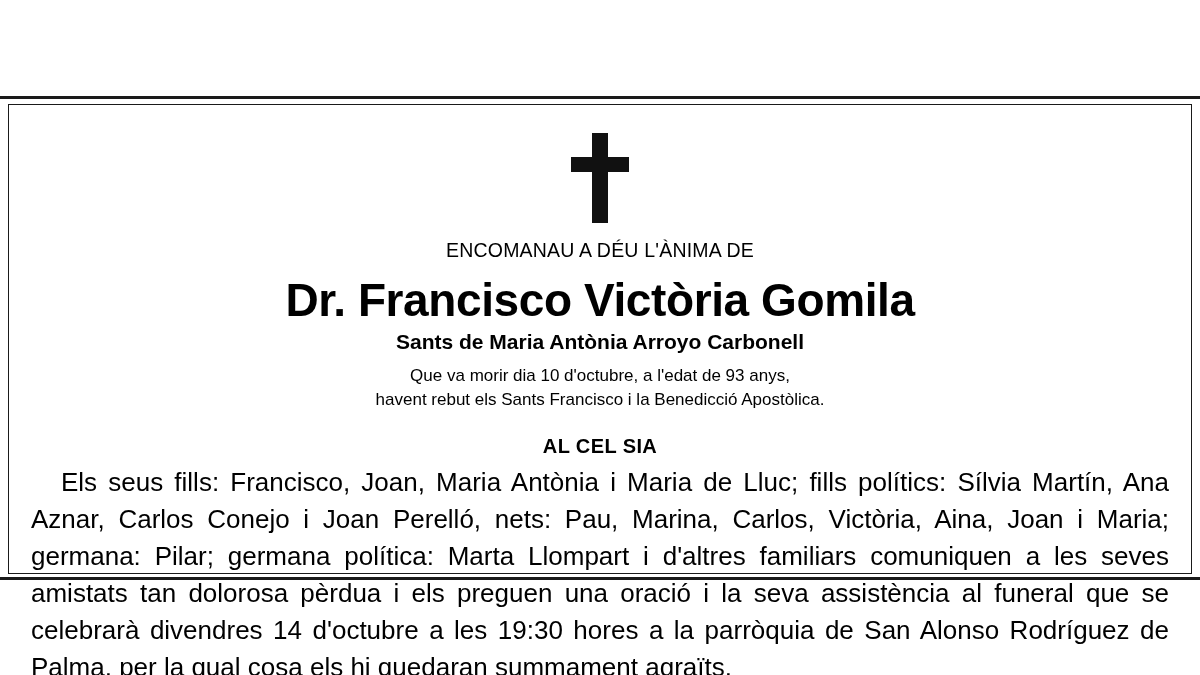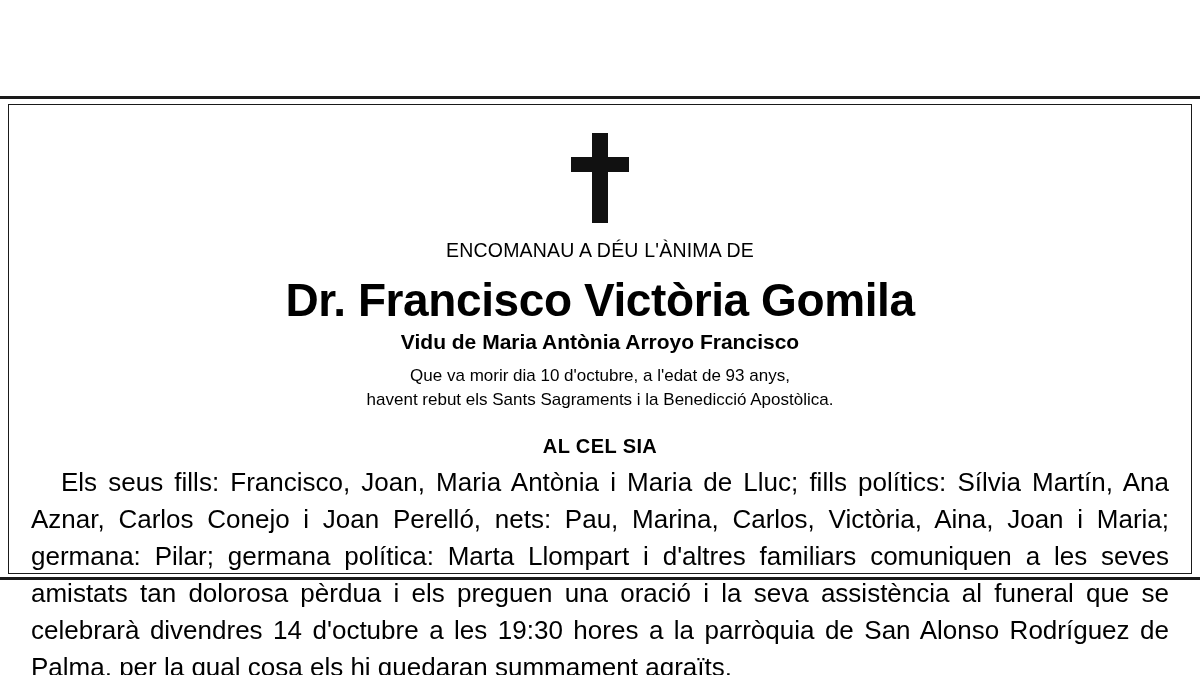--- a/index.html
+++ b/index.html
@@ -110,25 +110,25 @@
         <svg width="66" height="90" viewBox="0 0 66 90" xmlns="http://www.w3.org/2000/svg" aria-hidden="true">
           <rect x="25" y="0" width="16" height="90" fill="#111111"></rect>
           <rect x="4" y="24" width="58" height="15" fill="#111111"></rect>
         </svg>
       </div>
 
       <div class="invocation">ENCOMANAU A DÉU L'ÀNIMA DE</div>
 
       <div class="deceased-name">Dr. Francisco Victòria Gomila</div>
 
-      <div class="spouse-line">Vidu de Maria Antònia Arroyo Francisco</div>
+      <div class="spouse-line">Sants de Maria Antònia Arroyo Carbonell</div>
 
       <div class="death-line">Que va morir dia 10 d'octubre, a l'edat de 93 anys,</div>
 
-      <div class="death-line">havent rebut els Sants Sagraments i la Benedicció Apostòlica.</div>
+      <div class="death-line">havent rebut els Sants Francisco i la Benedicció Apostòlica.</div>
 
       <div class="al-cel-sia">AL CEL SIA</div>
 
       <div class="family-text">Els seus fills: Francisco, Joan, Maria Antònia i Maria de Lluc; fills polítics: Sílvia Martín, Ana Aznar, Carlos Conejo i Joan Perelló, nets: Pau, Marina, Carlos, Victòria, Aina, Joan i Maria; germana: Pilar; germana política: Marta Llompart i d'altres familiars comuniquen a les seves amistats tan dolorosa pèrdua i els preguen una oració i la seva assistència al funeral que se celebrarà divendres 14 d'octubre a les 19:30 hores a la parròquia de San Alonso Rodríguez de Palma, per la qual cosa els hi quedaran summament agraïts.</div>
 
     </div>
   </div>
 
 </div>
 

